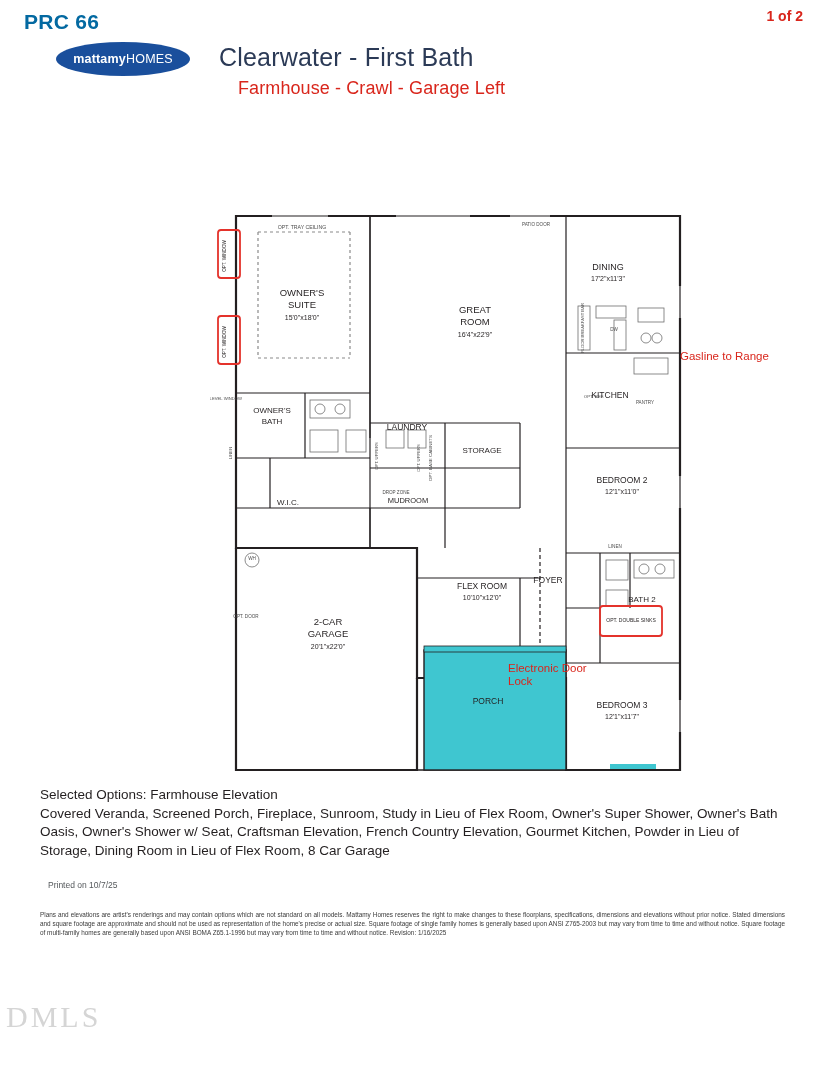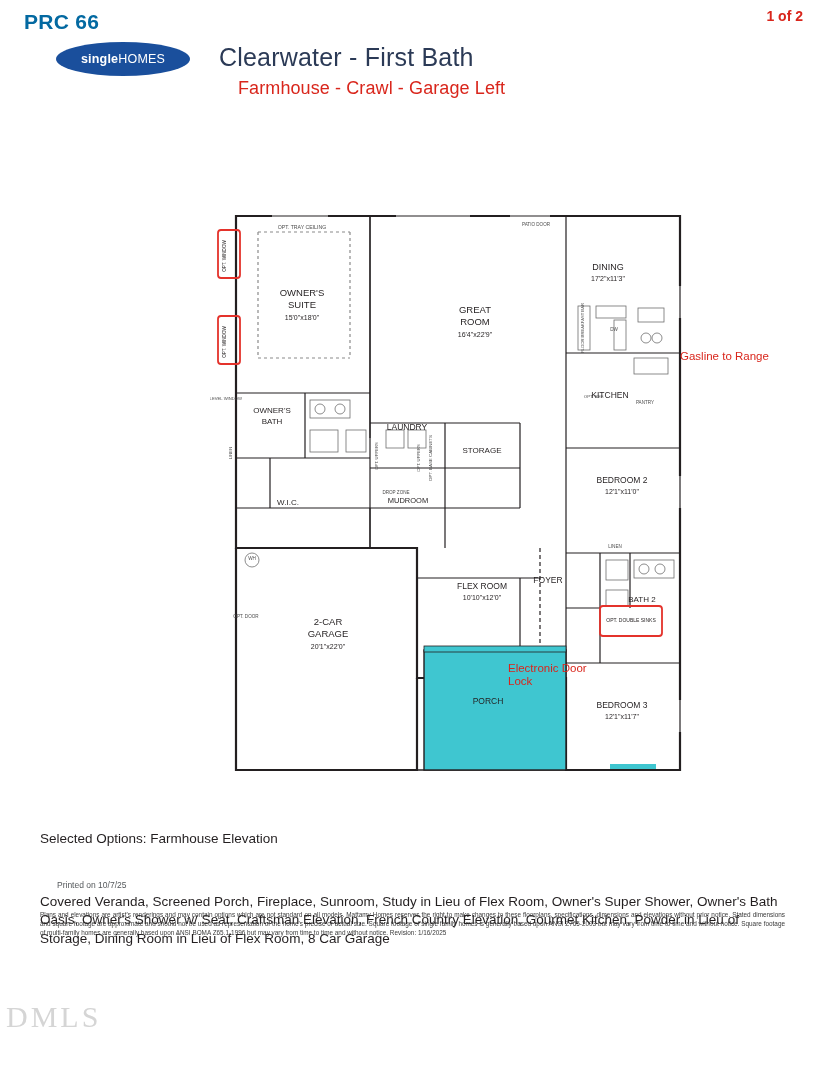--- a/index.html
+++ b/index.html
@@ -111,24 +111,24 @@
   
   #options-block {
     position: absolute;
     left: 40px;
     top: 786px;
     width: 748px;
     font-size: 13.5px;
     line-height: 18.5px;
     color: #231f20;
   }
-  #options-block .line { display: block; margin-top: 44px; }
+  #options-block .line { display: block; }
   #printed {
     position: absolute;
-    left: 57px;
+    left: 48px;
     top: 880px;
     font-size: 8.5px;
     color: #55595c;
     text-align: center;
   }
   #disclaimer {
     position: absolute;
     left: 40px;
     top: 910px;
     width: 745px;
@@ -152,21 +152,21 @@
 </style>
 </head>
 <body>
 
 <div id="prc-code">PRC 66</div>
 <div id="page-indicator">1 of 2</div>
 
 <div id="logo">
   <div class="ellipse"></div>
   <div class="logo-text">
-    <b>single</b>
+    <b>mattamy</b>
       <i>HOMES</i>
   </div>
 </div>
 
 <div id="plan-title">Clearwater - First Bath</div>
 <div id="plan-subtitle">Farmhouse - Crawl - Garage Left</div>
 
 <div id="floorplan">
 <svg width="500" height="570" viewBox="0 0 500 570" xmlns="http://www.w3.org/2000/svg">
   <g stroke="#231f20" fill="none" stroke-width="1.6">

